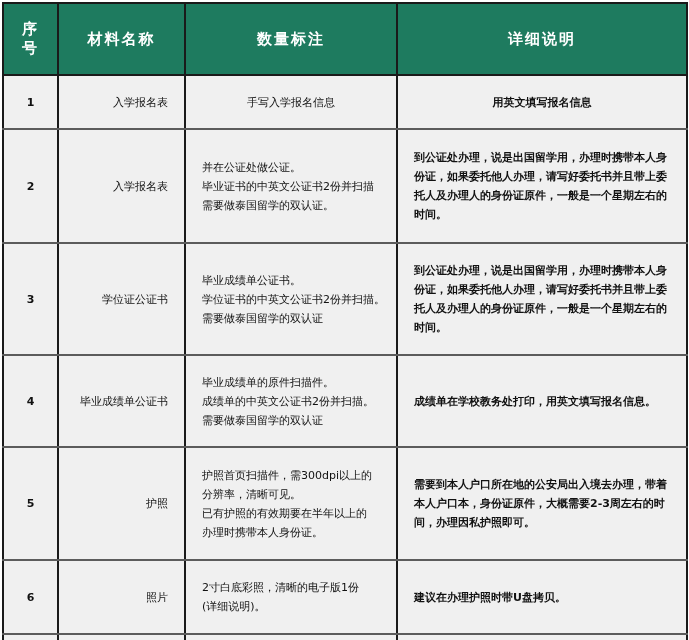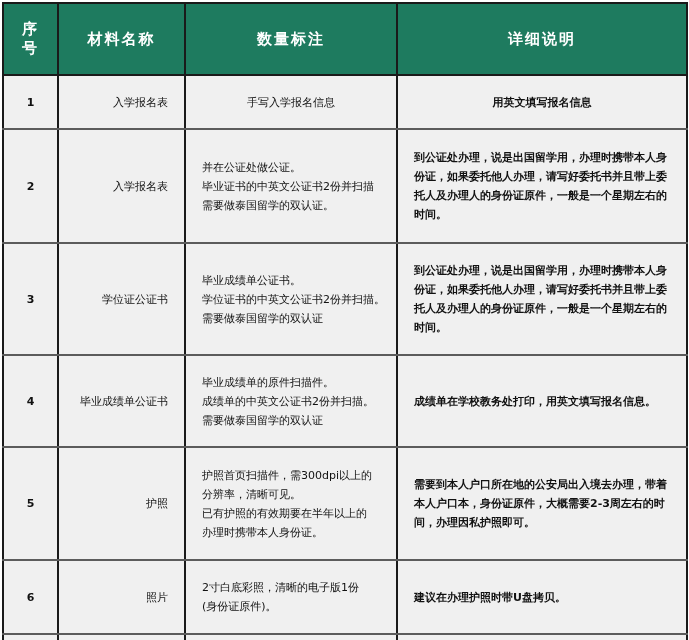--- a/index.html
+++ b/index.html
@@ -124,21 +124,21 @@
         <td class="detail">
           <span class="wrap">需要到本人户口所在地的公安局出入境去办理，带着本人户口本，身份证原件，大概需要2-3周左右的时间，办理因私护照即可。</span>
         </td>
       </tr>
 
       <tr style="height:74px">
         <td class="num">6</td>
         <td class="name">照片</td>
         <td class="qty">
           <span class="line">2寸白底彩照，清晰的电子版1份</span>
-          <span class="line">(身份证原件)。</span>
+          <span class="line">(详细说明)。</span>
         </td>
         <td class="detail">
           <span class="wrap">建议在办理护照时带U盘拷贝。</span>
         </td>
       </tr>
 
       <tr style="height:38px">
         <td class="num">7</td>
         <td class="name">身份证</td>
         <td class="qty">

